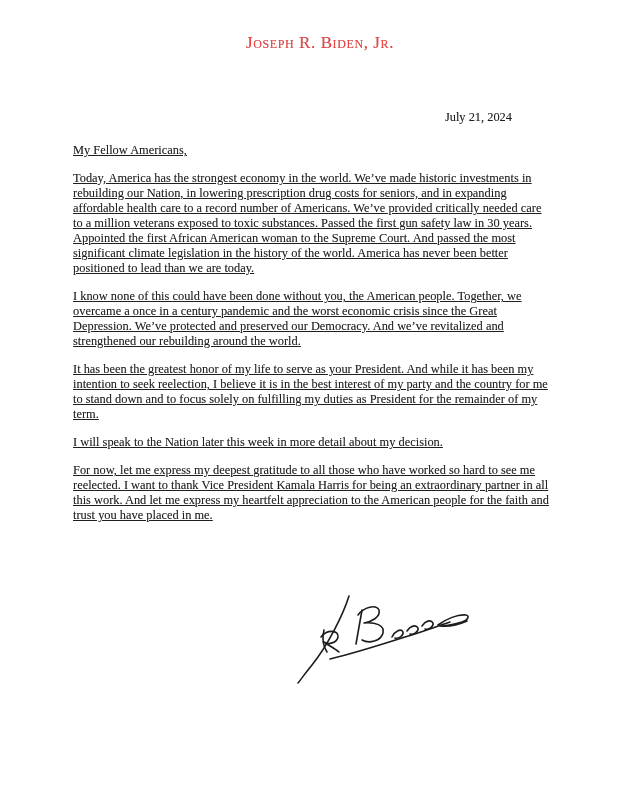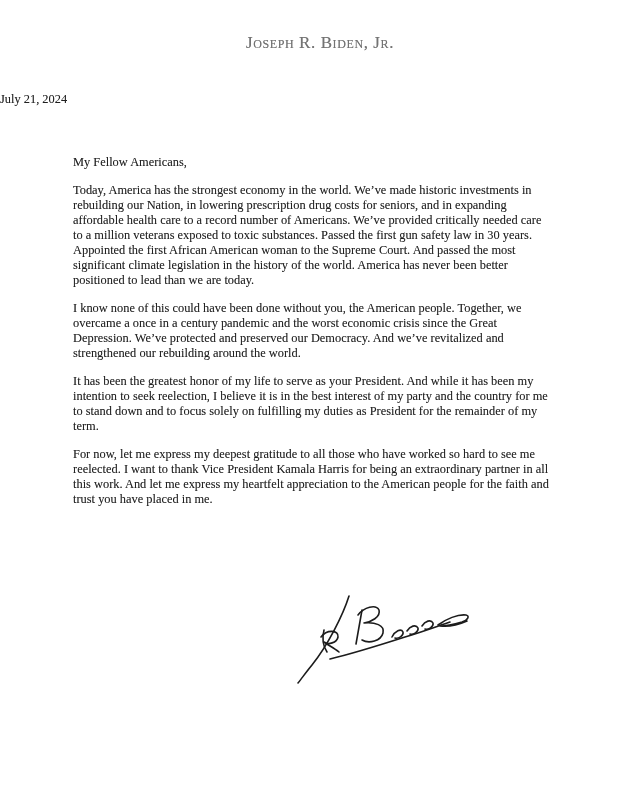--- a/index.html
+++ b/index.html
@@ -18,44 +18,45 @@
   }
   .letterhead {
     position: absolute;
     top: 33px;
     left: 0;
     width: 640px;
     text-align: center;
     font-size: 17px;
     font-variant: small-caps;
     letter-spacing: 0.6px;
-    color: #737373;
+    color: #ef4444;
     text-shadow: 0 0 0.4px rgba(0,0,0,0.35);
   }
   .letter-date {
     position: absolute;
-    top: 92px;
+    top: 110px;
     left: 0;
     width: 512px;
-    text-align: left;
+    text-align: right;
     font-size: 12.4px;
     text-shadow: 0 0 0.4px rgba(0,0,0,0.3);
   }
   .letter-body {
     position: absolute;
     top: 143px;
     left: 73px;
     width: 540px;
     font-size: 12.4px;
     line-height: 15px;
     text-shadow: 0 0 0.4px rgba(0,0,0,0.3);
   }
   .letter-body p {
-    margin: 12px 0 13px 0;
+    margin: 0 0 13px 0;
     white-space: pre;
+    text-decoration: underline;
   }
   .signature {
     position: absolute;
     left: 270px;
     top: 595px;
     width: 220px;
     height: 95px;
   }
   .signature path {
     fill: none;
@@ -84,20 +85,21 @@
 significant climate legislation in the history of the world. America has never been better
 positioned to lead than we are today.</p>
     <p>I know none of this could have been done without you, the American people. Together, we
 overcame a once in a century pandemic and the worst economic crisis since the Great
 Depression. We’ve protected and preserved our Democracy. And we’ve revitalized and
 strengthened our rebuilding around the world.</p>
     <p>It has been the greatest honor of my life to serve as your President. And while it has been my
 intention to seek reelection, I believe it is in the best interest of my party and the country for me
 to stand down and to focus solely on fulfilling my duties as President for the remainder of my
 term.</p>
+    <p>I will speak to the Nation later this week in more detail about my decision.</p>
     <p>For now, let me express my deepest gratitude to all those who have worked so hard to see me
 reelected. I want to thank Vice President Kamala Harris for being an extraordinary partner in all
 this work. And let me express my heartfelt appreciation to the American people for the faith and
 trust you have placed in me.</p>
   </div>
 
   <svg class="signature" viewBox="0 0 220 95" xmlns="http://www.w3.org/2000/svg" aria-hidden="true">
 
     <path d="M 79,1 C 73,20 58,50 42,70 C 37,76 32,83 28,88"></path>
 

